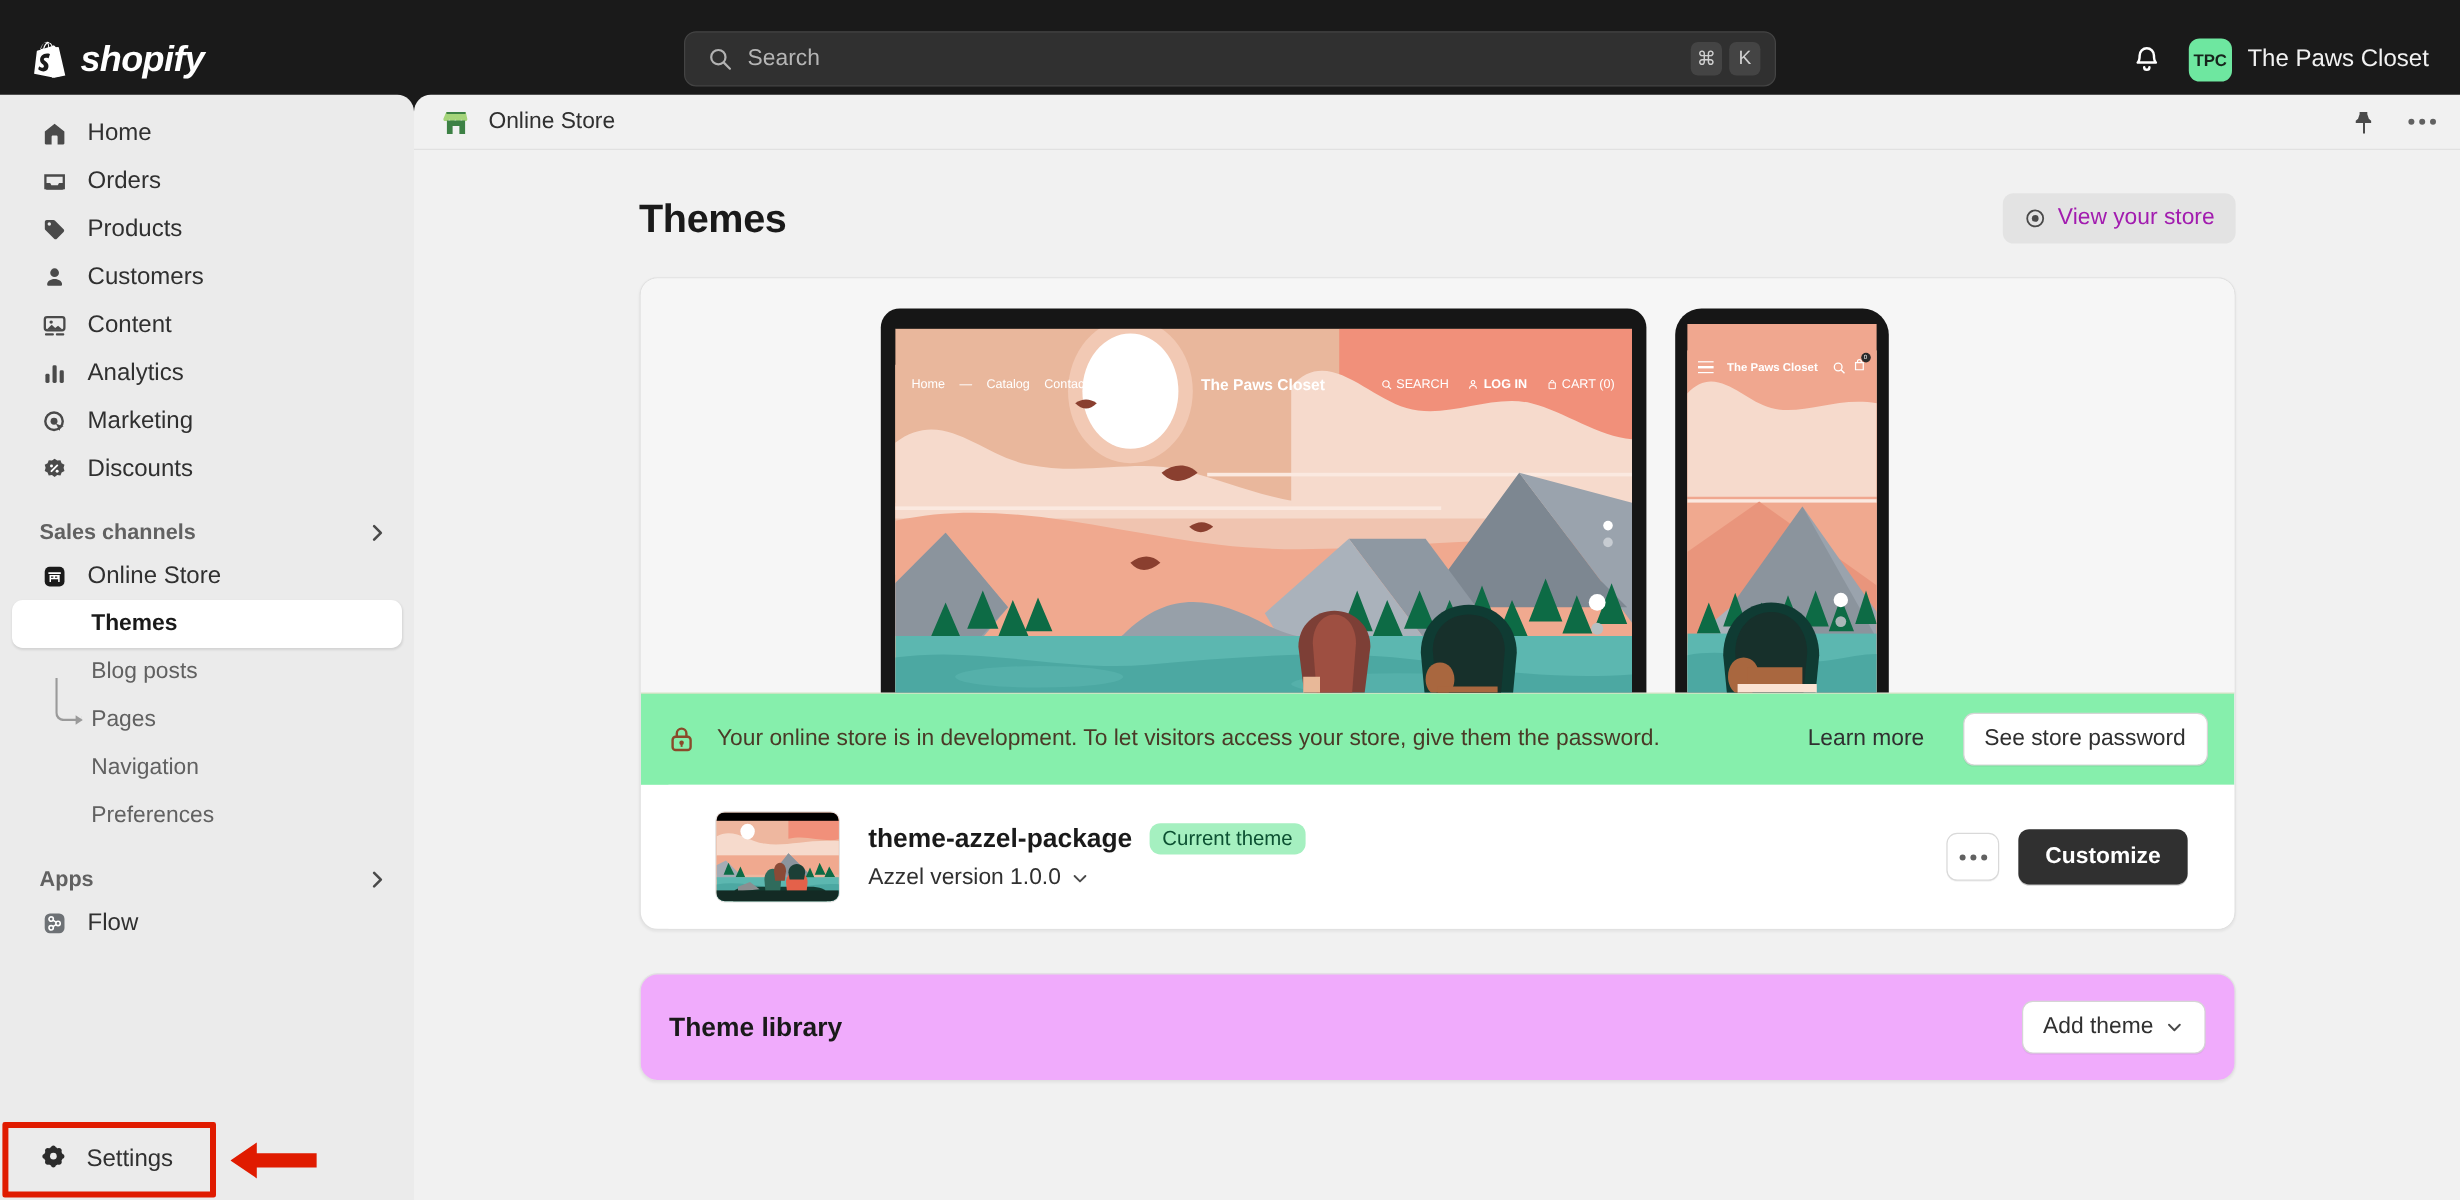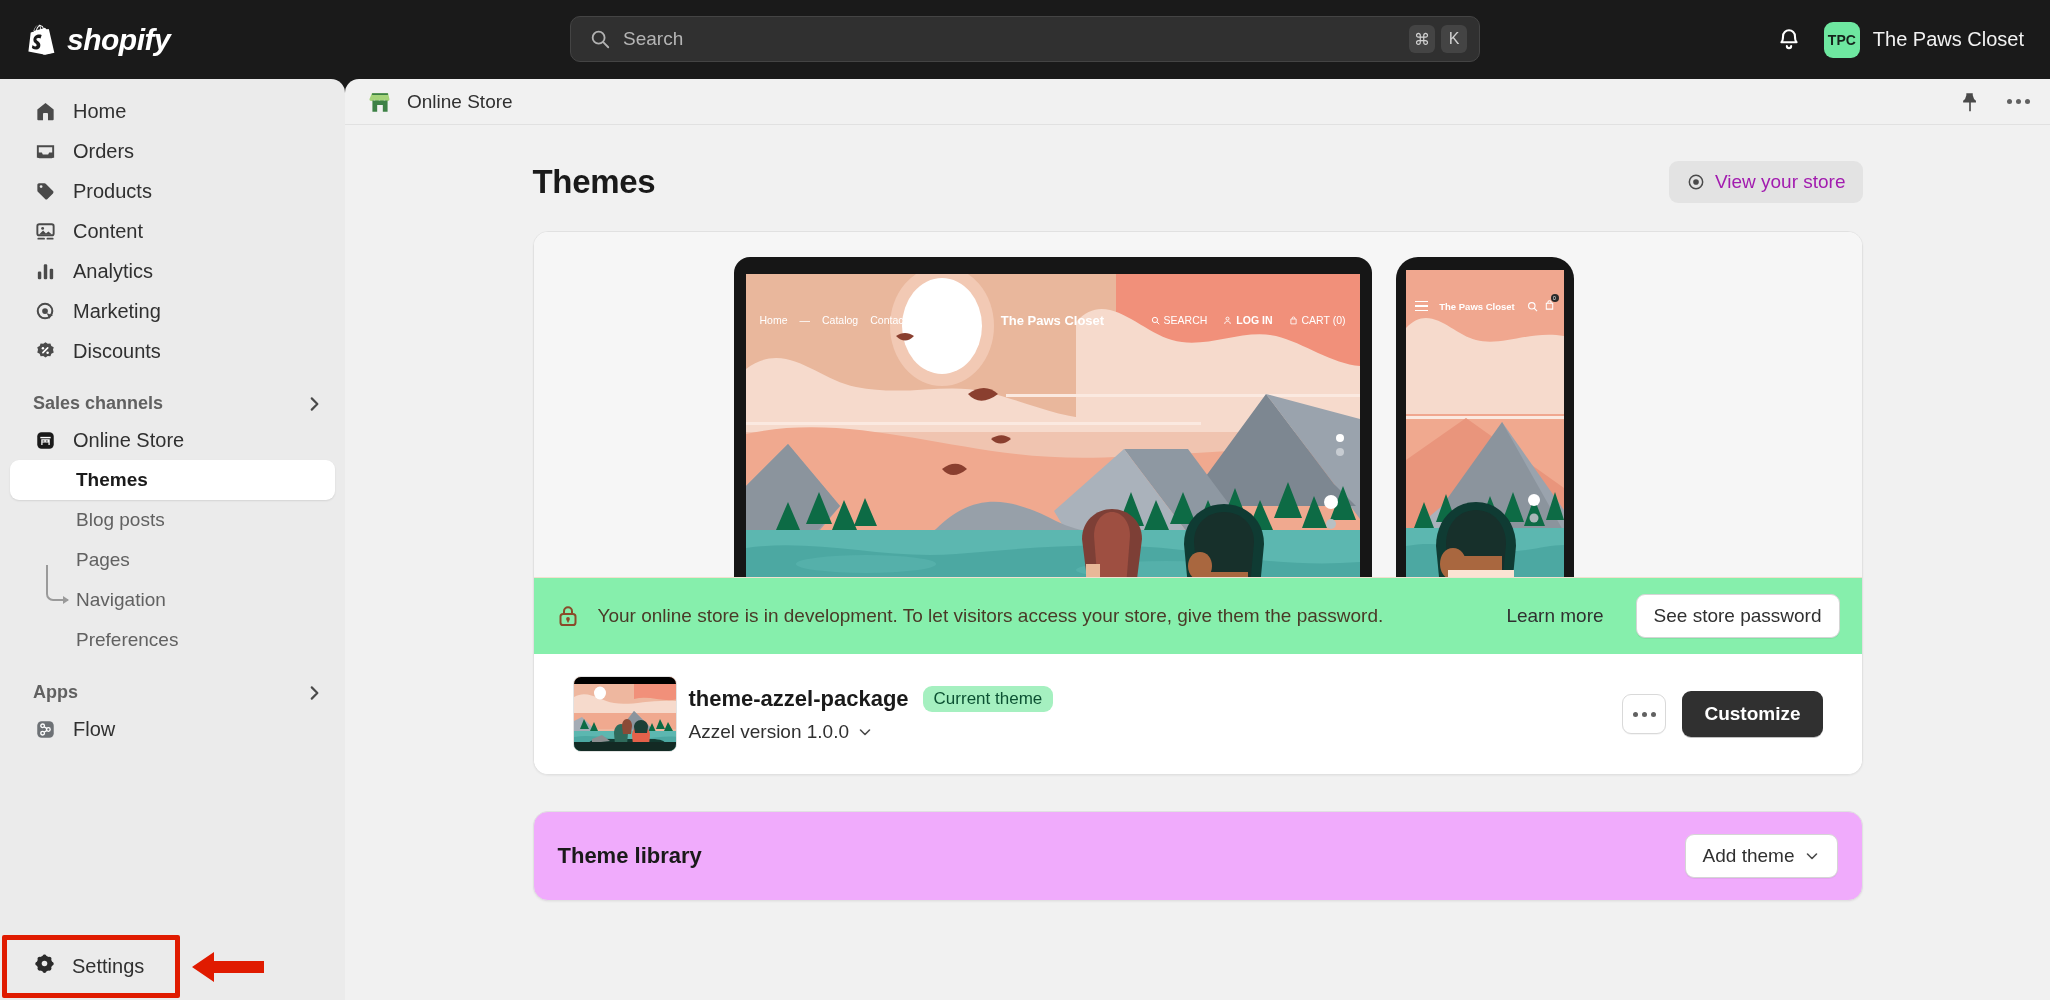--- a/index.html
+++ b/index.html
@@ -6,21 +6,21 @@
   html, body {
     width: 2050px; height: 1000px;
     overflow: hidden;
     font-family: "Liberation Sans", sans-serif;
     background: #1a1a1a;
   }
   .app { position: relative; width: 2050px; height: 1000px; background: #1a1a1a; }
 
   
   .topbar {
-    position: absolute; top: 0; left: 0; width: 2050px; height: 79px;
+    position: absolute; top: 10px; left: 0; width: 2050px; height: 79px;
     background: #1a1a1a; display: flex; align-items: center;
   }
   .logo-wrap { display: flex; align-items: center; gap: 11px; margin-left: 26px; }
   .logo-mark { width: 30px; height: 33px; }
   .logo-text { color: #fff; font-size: 30px; font-style: italic; font-weight: 700; letter-spacing: -0.5px; }
 
   .search-box {
     position: absolute; left: 570px; top: 16px; width: 910px; height: 46px;
     background: #303030; border: 1px solid #444; border-radius: 10px;
     display: flex; align-items: center; padding: 0 12px;
@@ -132,21 +132,21 @@
   .dots-nav i.on { background: #fff; }
 
   
   .banner { background: #86efac; display: flex; align-items: center; gap: 18px;
             padding: 16px 22px; border-top: 1px solid #f2e0cf; }
   .lock { width: 24px; height: 26px; flex: 0 0 24px; }
   .banner-text { font-size: 19px; color: #4a3a27; flex: 1; }
   .learn { font-size: 19px; color: #303030; cursor: pointer; margin-right: 14px; }
 
   
-  .trow { display: flex; align-items: center; gap: 12px; padding: 22px 39px; background: #fff; }
+  .trow { display: flex; align-items: center; gap: 24px; padding: 22px 39px; background: #fff; margin-left: 23px; }
   .thumb { width: 104px; height: 76px; border-radius: 8px; overflow: hidden;
            border: 1px solid #e3e3e3; position: relative; flex: 0 0 104px; background: #e9b79c; }
   .thumb .tbar { position: absolute; left: 0; right: 0; top: 0; height: 7px; background: #000; z-index: 4; }
   .thumb .tfoot { position: absolute; left: 0; right: 0; bottom: 0; height: 9px; background: #132a24; z-index: 4; }
   .tinfo { flex: 1; }
   .tname-line { display: flex; align-items: center; gap: 14px; margin-bottom: 9px; }
   .tname { font-size: 22px; font-weight: 700; color: #1a1a1a; }
   .badge { background: #a5f0c0; color: #0c5132; font-size: 17px; padding: 3px 11px; border-radius: 9px; }
   .tmeta { font-size: 19px; color: #616161; margin-bottom: 8px; }
   .tver { font-size: 19px; color: #303030; display: flex; align-items: center; gap: 8px; cursor: pointer; }
@@ -221,20 +221,29 @@
 
     <div class="nav-item">
       <span class="ico">
         <svg viewBox="0 0 24 24" width="23" height="23">
             <path fill="#4a4a4a" d="M11 3.5H5.2c-.9 0-1.7.8-1.7 1.7V11c0 .5.2.9.5 1.2l7.6 7.6c.7.7 1.8.7 2.4 0l5.8-5.8c.7-.7.7-1.8 0-2.4l-7.6-7.6c-.3-.3-.7-.5-1.2-.5zm-3.6 4.9a1.5 1.5 0 1 1 0-3 1.5 1.5 0 0 1 0 3z"></path>
           </svg>
       </span>
       <span>Products</span>
     </div>
 
+    <div class="nav-item">
+      <span class="ico">
+        <svg viewBox="0 0 24 24" width="23" height="23">
+            <circle cx="12" cy="7.6" r="3.8" fill="#4a4a4a"></circle>
+            <path fill="#4a4a4a" d="M12 13c-3.6 0-6.5 2-6.5 4.6 0 1 .5 1.4 1.4 1.4h10.2c.9 0 1.4-.4 1.4-1.4C18.5 15 15.6 13 12 13z"></path>
+          </svg>
+      </span>
+      <span>Customers</span>
+    </div>
 
     <div class="nav-item">
       <span class="ico">
         <svg viewBox="0 0 24 24" width="23" height="23">
           <rect x="3.5" y="4.5" width="17" height="11.5" rx="2" fill="none" stroke="#4a4a4a" stroke-width="2"></rect>
           <circle cx="9" cy="8.8" r="1.5" fill="#4a4a4a"></circle>
           <path fill="#4a4a4a" d="M5 15.5 9.5 11l3 3 2.5-2 4 3.5z"></path>
           <path stroke="#4a4a4a" stroke-width="1.9" stroke-linecap="round" d="M4.5 19.5h6M14 19.5h5.5"></path>
         </svg>
       </span>

